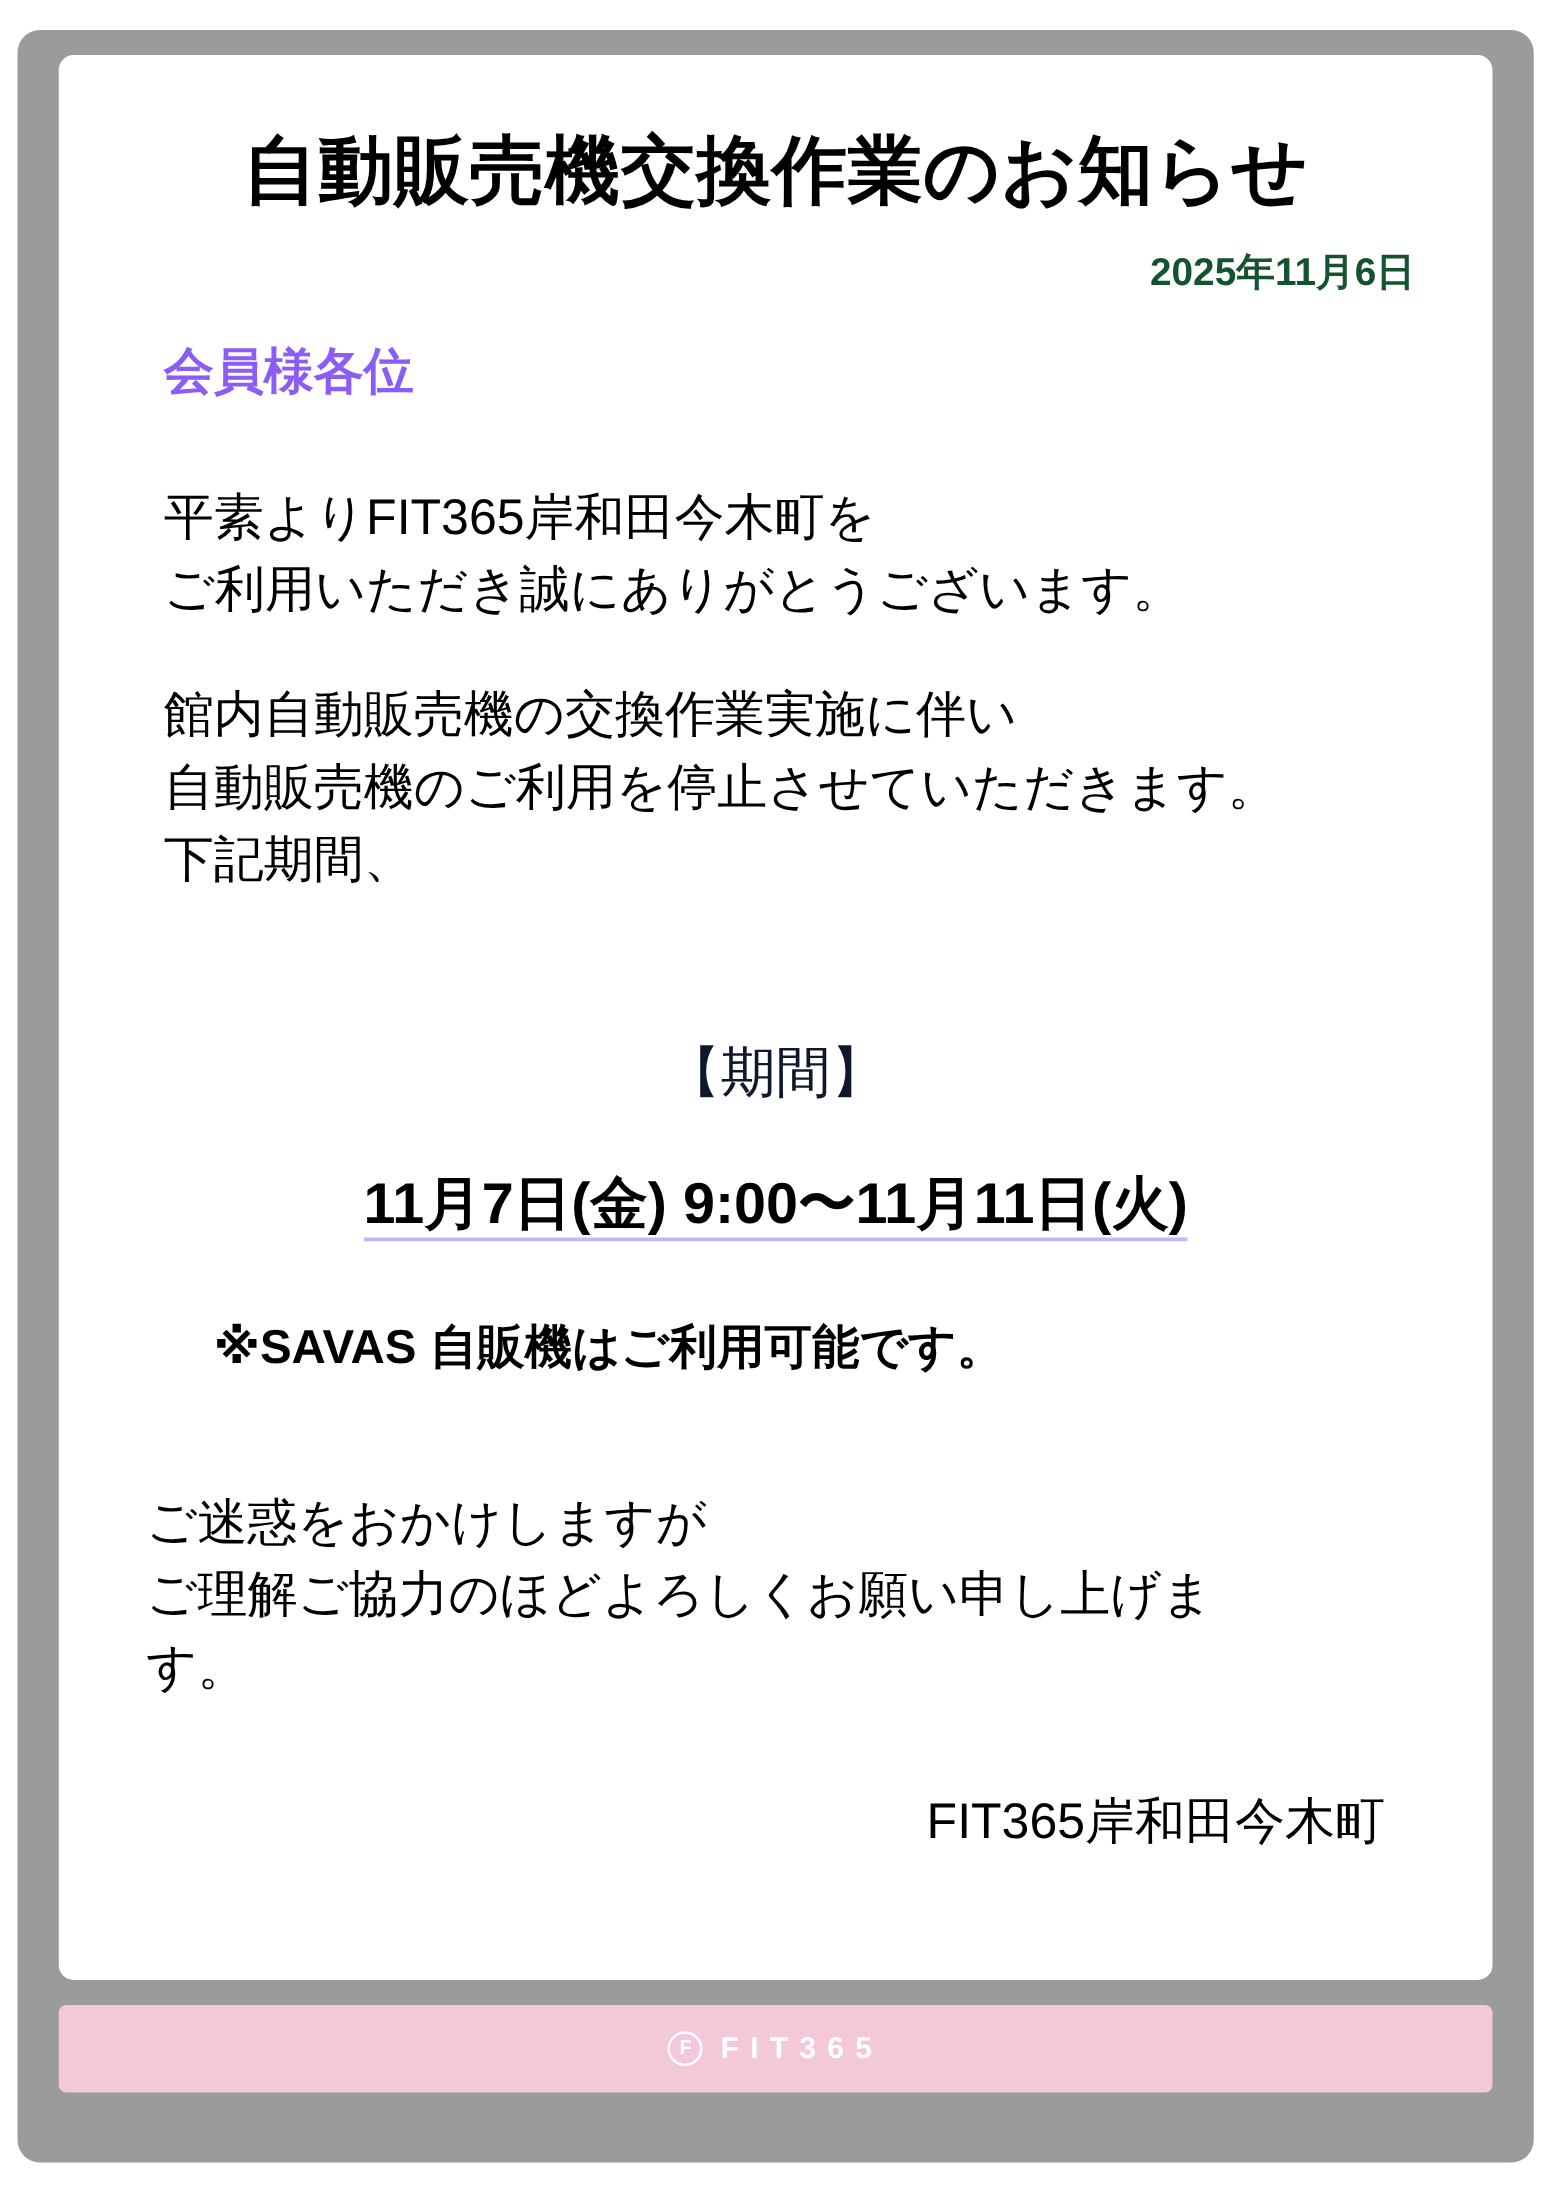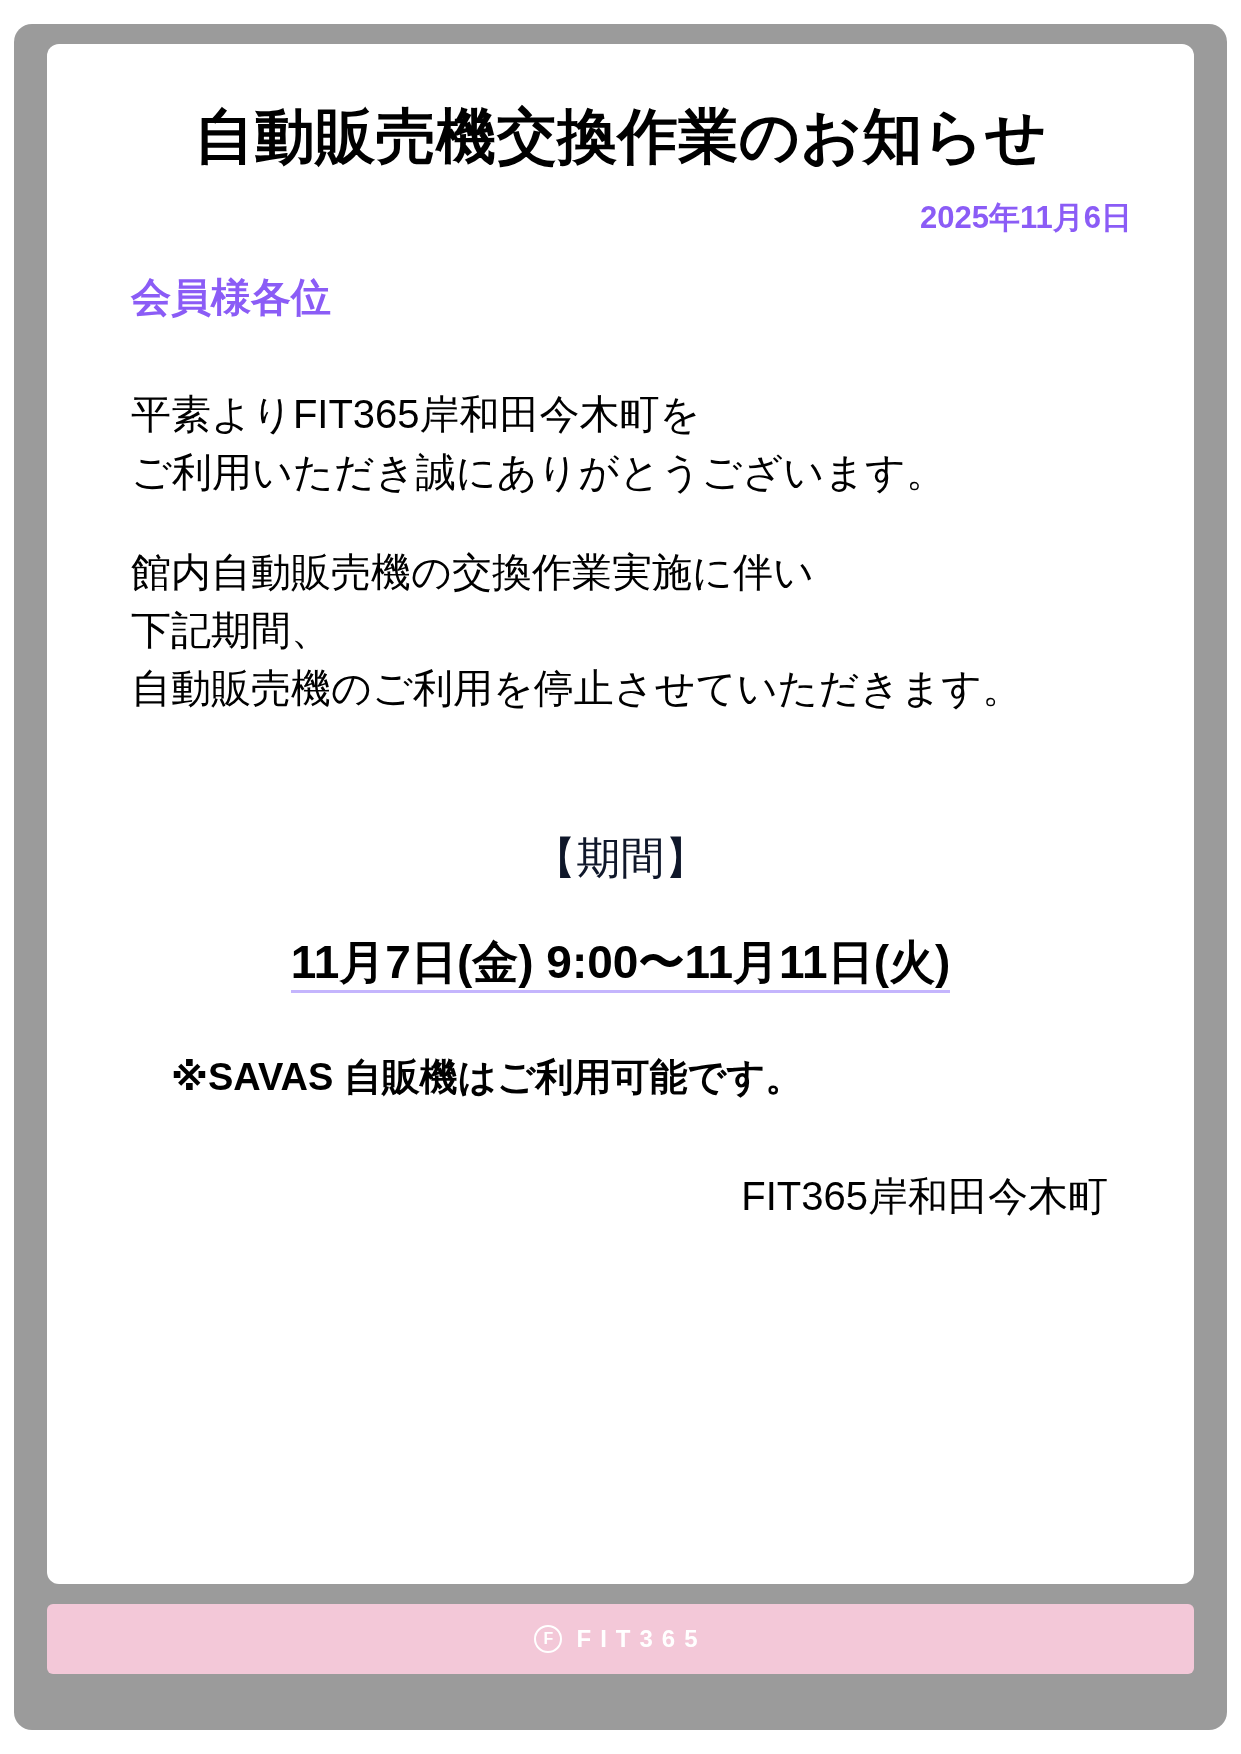--- a/index.html
+++ b/index.html
@@ -55,21 +55,21 @@
     color: #000000;
     line-height: 1.15;
     margin: 0 0 26px 0;
     white-space: nowrap;
   }
 
   .date-line {
     text-align: right;
     font-size: 31px;
     font-weight: bold;
-    color: #8b5cf6;
+    color: #14532d;
     margin: 0 10px 30px 0;
   }
 
   .salutation {
     font-size: 40px;
     font-weight: bold;
     color: #8b5cf6;
     margin: 0 0 0 32px;
     line-height: 1.4;
   }
@@ -185,30 +185,35 @@
 
       <div class="date-line">2025年11月6日</div>
 
       <div class="salutation">会員様各位</div>
 
       <div class="body-block">
         <p>平素よりFIT365岸和田今木町を</p>
         <p>ご利用いただき誠にありがとうございます。</p>
         <div class="gap"></div>
         <p>館内自動販売機の交換作業実施に伴い</p>
+        <p>自動販売機のご利用を停止させていただきます。</p>
         <p>下記期間、</p>
-        <p>自動販売機のご利用を停止させていただきます。</p>
       </div>
 
       <div class="period-heading">【期間】</div>
 
       <div class="period-range"><span>11月7日(金) 9:00〜11月11日(火)</span></div>
 
       <div class="note-line">※SAVAS 自販機はご利用可能です。</div>
 
+      <div class="closing">
+        <p>ご迷惑をおかけしますが</p>
+        <p>ご理解ご協力のほどよろしくお願い申し上げま</p>
+        <p>す。</p>
+      </div>
 
       <div class="signature">FIT365岸和田今木町</div>
 
     </div>
   </div>
 
   <div class="footer-bar">
     <div class="footer-logo">
       <span class="footer-mark">F</span>
       <span class="footer-text">FIT365</span>

